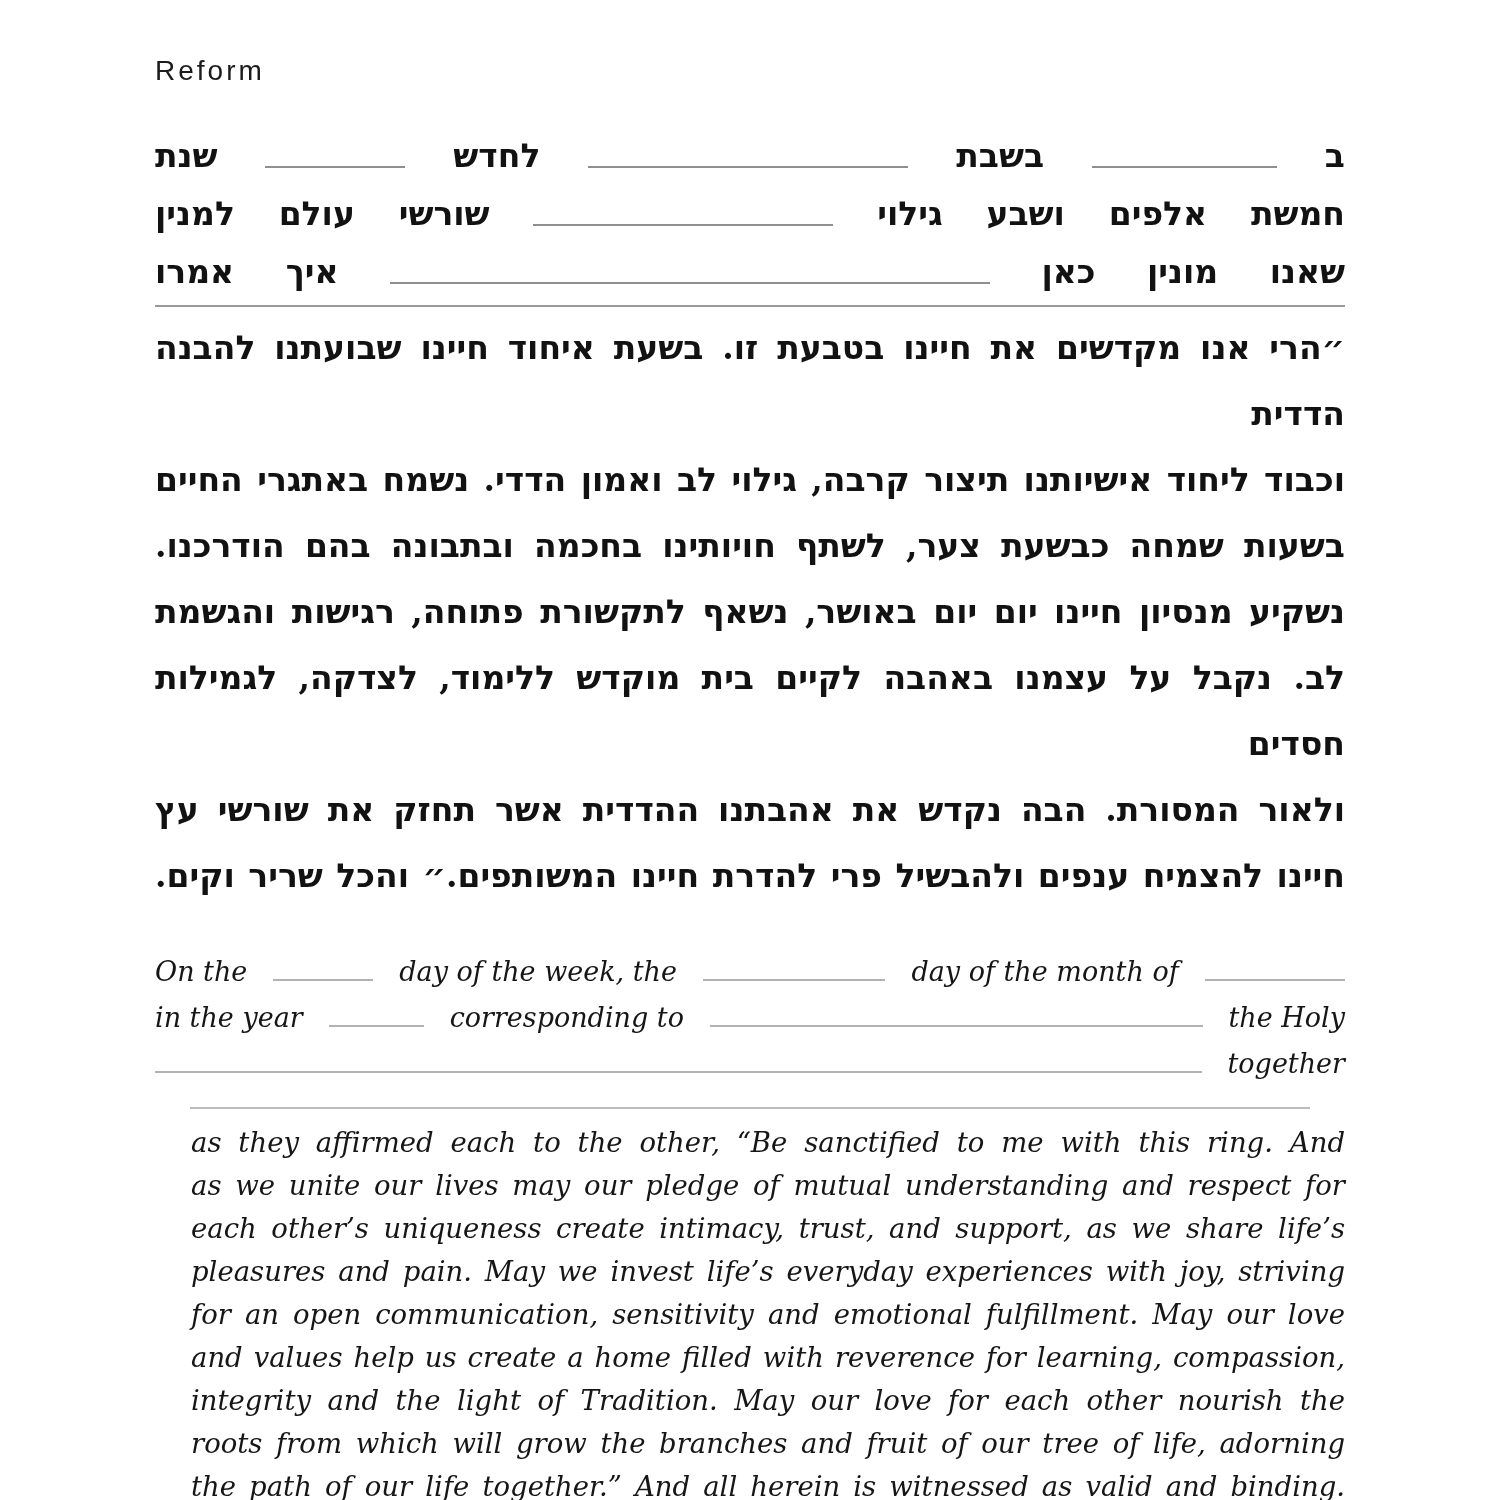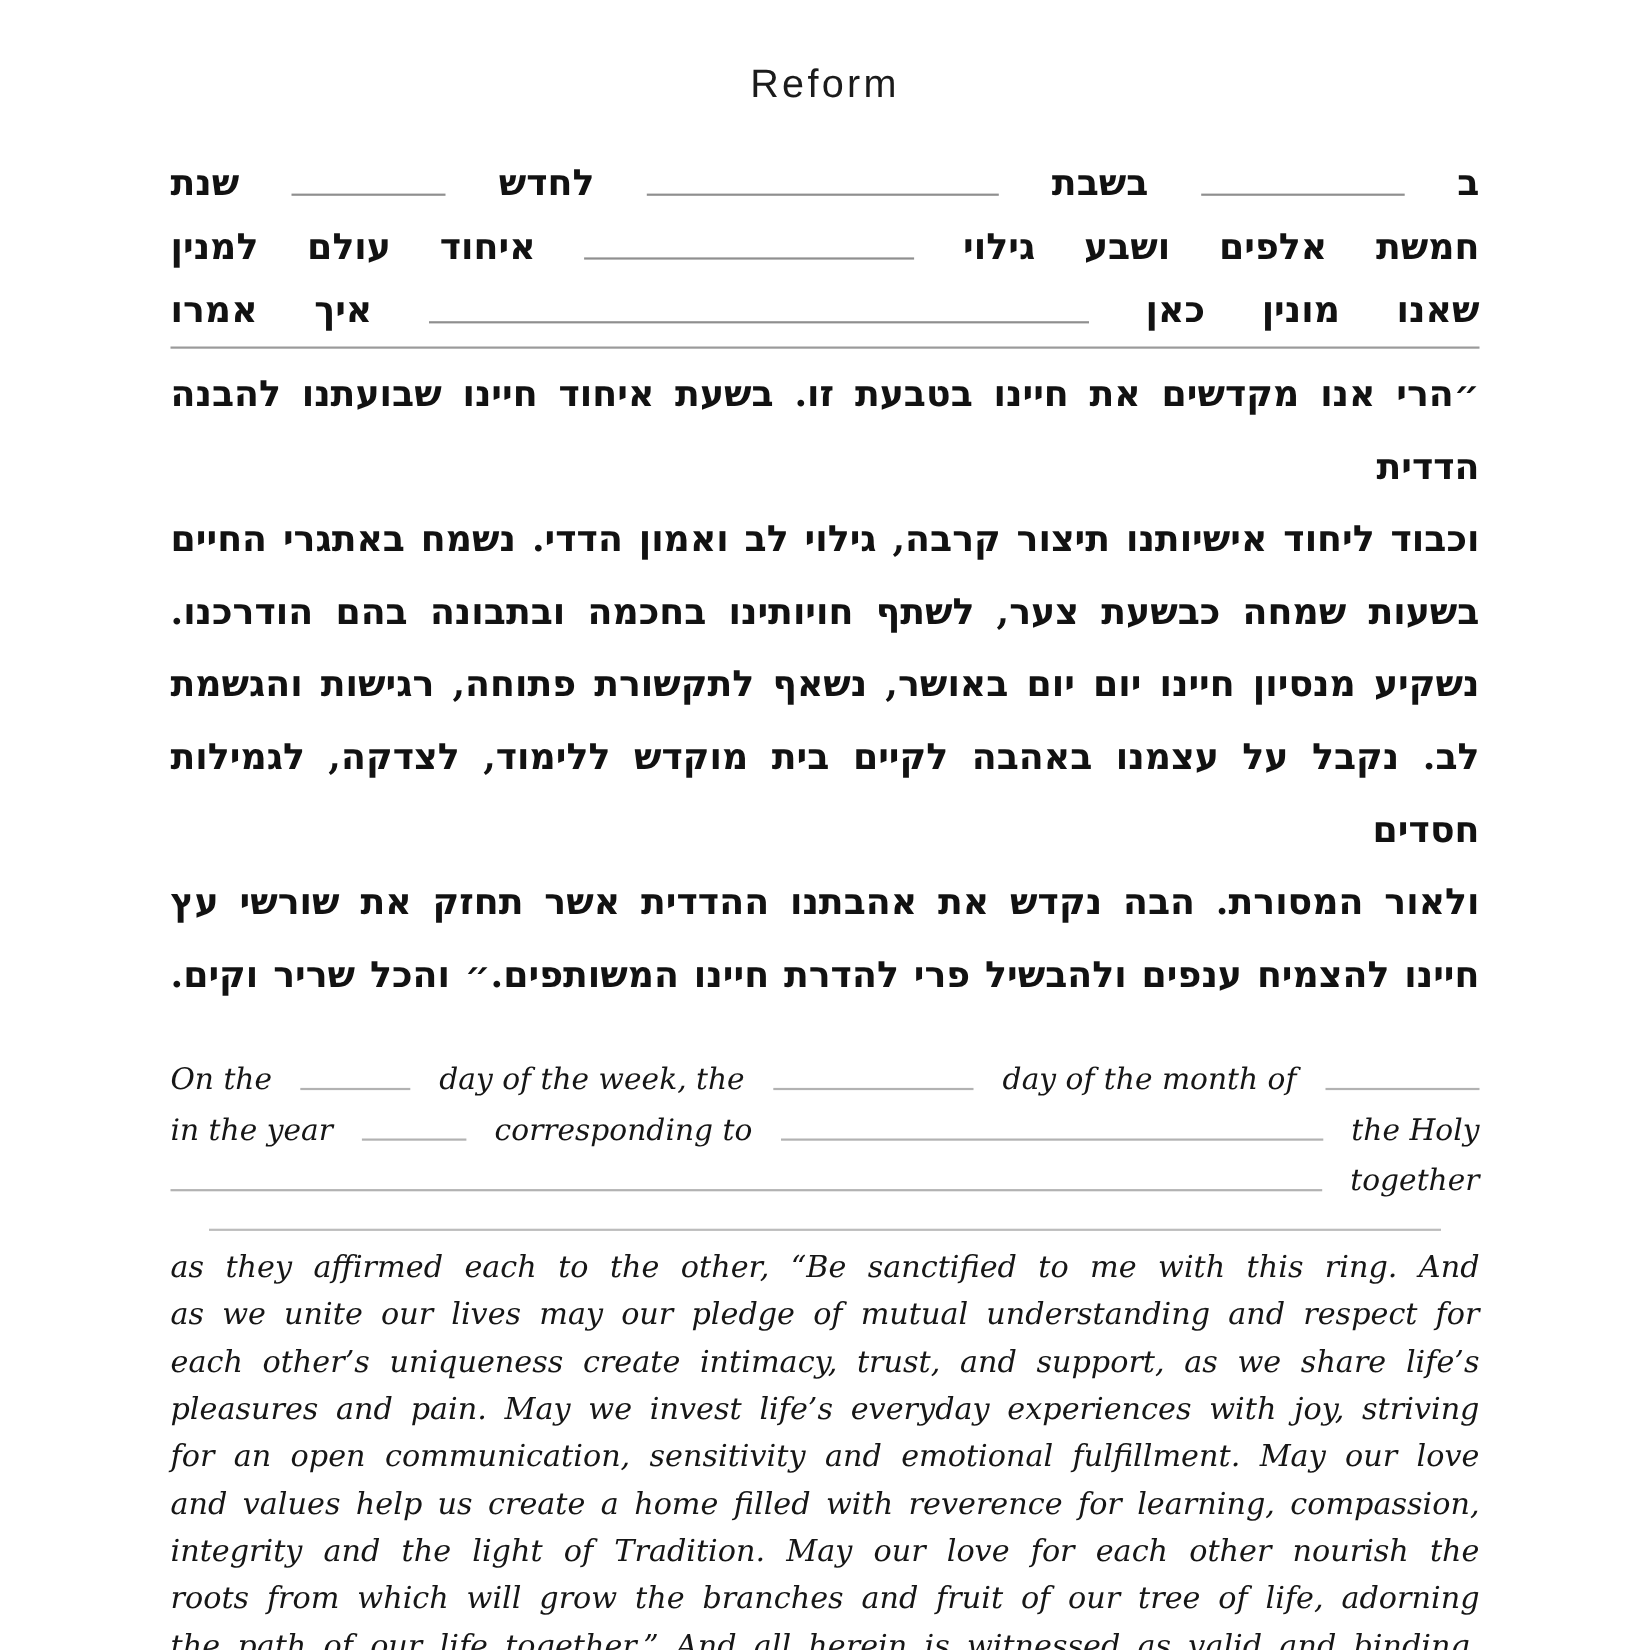--- a/index.html
+++ b/index.html
@@ -13,24 +13,23 @@
   .page {
     box-sizing: border-box;
     width: 1500px;
     height: 1500px;
     padding: 0 155px;
     background: #ffffff;
   }
   
   .title {
     margin-top: 55px;
-    text-align: center;
     font-family: "Liberation Sans", sans-serif;
     font-weight: 400;
-    font-size: 36px;
+    font-size: 28px;
     letter-spacing: 3px;
     color: #1b1b1b;
   }
   
   .heb {
     font-family: "DejaVu Serif", "DejaVu Sans", sans-serif;
     font-weight: bold;
     color: #121212;
   }
   .heb-fill-block { margin-top: 30px; }
@@ -91,20 +90,21 @@
     border-bottom: 2px solid #bcbcbc;
   }
   .eng-par {
     margin-top: 12px;
     font-size: 27.5px;
     line-height: 43px;
   }
   .eng-line {
     text-align: justify;
     text-align-last: justify;
+    margin-left: 36px;
   }
   
   .witness-area {
     position: relative;
     margin-top: 62px;
     height: 150px;
     font-size: 30px;
   }
   .w-label { position: absolute; top: 0; margin-left: 29px; }
   .w-label-left  { left: 64px; }
@@ -133,21 +133,21 @@
       <span>לחדש</span>
       <span class="blank b140"></span>
       <span>שנת</span>
     </div>
     <div class="heb-fill-row">
       <span>חמשת</span>
       <span>אלפים</span>
       <span>ושבע</span>
       <span>גילוי</span>
       <span class="blank b300"></span>
-      <span>איחוד</span>
+      <span>שורשי</span>
       <span>עולם</span>
       <span>למנין</span>
     </div>
     <div class="heb-fill-row">
       <span>שאנו</span>
       <span>מונין</span>
       <span>כאן</span>
       <span class="blank b600"></span>
       <span>איך</span>
       <span>אמרו</span>

